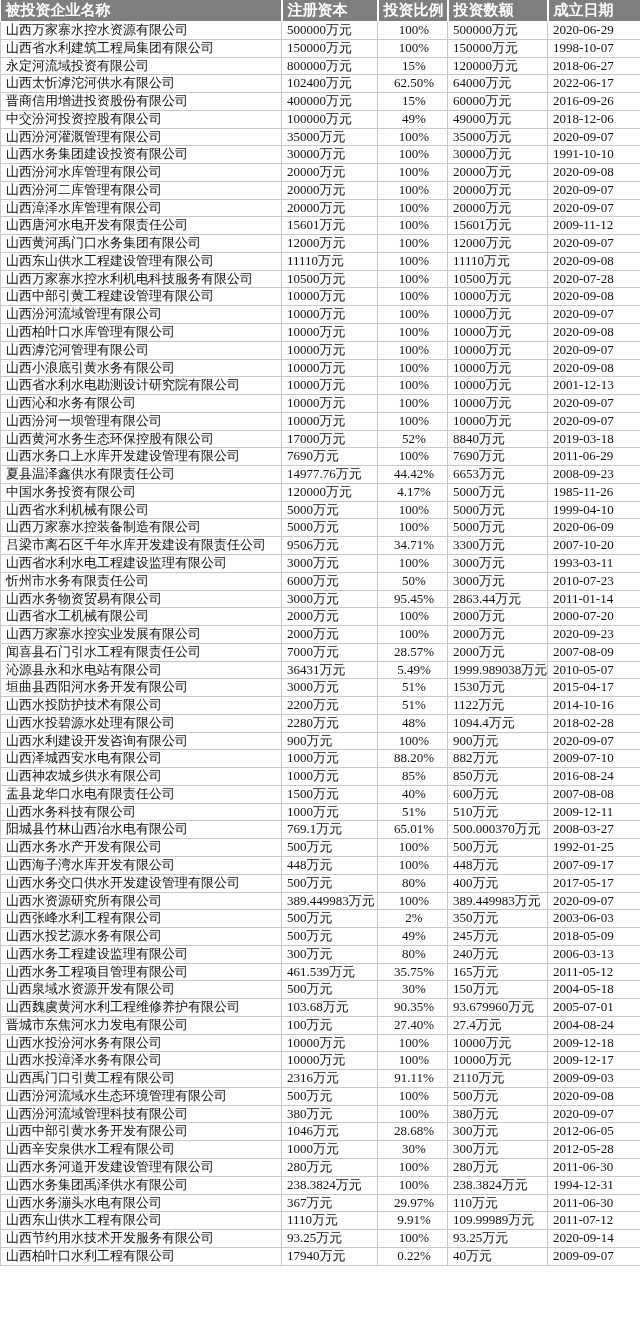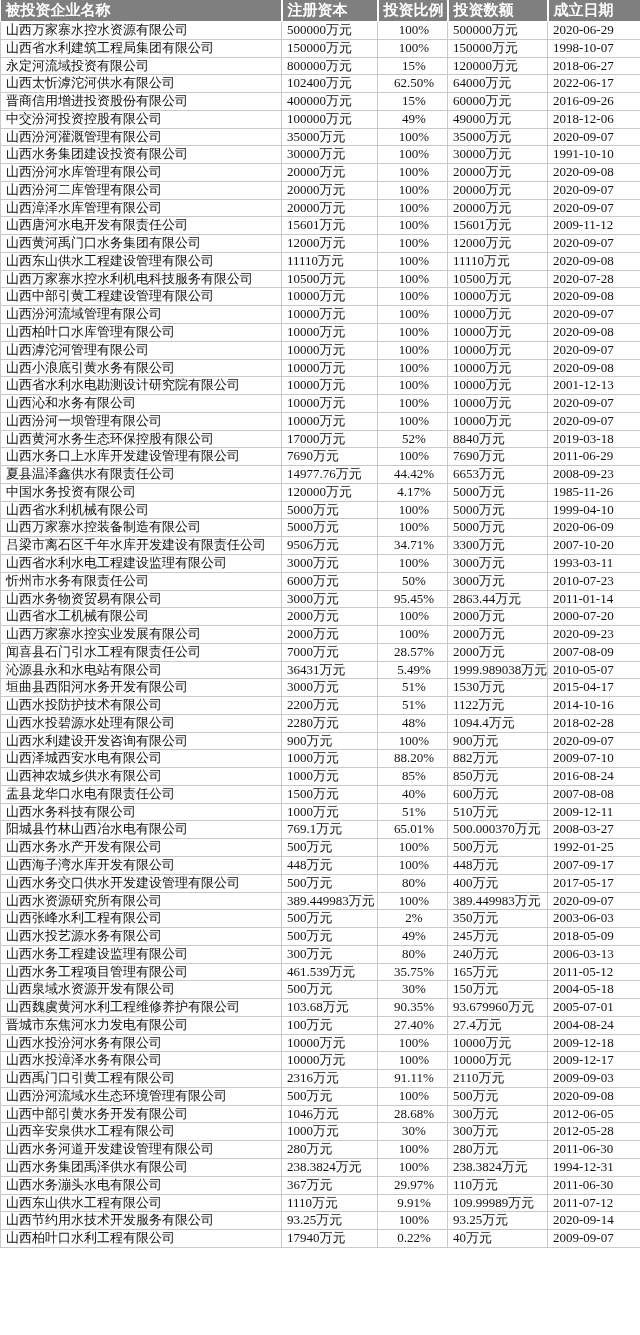--- a/index.html
+++ b/index.html
@@ -492,20 +492,27 @@
           <td class="align-left">2009-09-03</td>
         </tr>
         <tr>
           <td class="align-left">山西汾河流域水生态环境管理有限公司</td>
           <td class="align-left">500万元</td>
           <td class="align-center">100%</td>
           <td class="align-left">500万元</td>
           <td class="align-left">2020-09-08</td>
         </tr>
         <tr>
+          <td class="align-left">山西汾河流域管理科技有限公司</td>
+          <td class="align-left">380万元</td>
+          <td class="align-center">100%</td>
+          <td class="align-left">380万元</td>
+          <td class="align-left">2020-09-07</td>
+        </tr>
+        <tr>
           <td class="align-left">山西中部引黄水务开发有限公司</td>
           <td class="align-left">1046万元</td>
           <td class="align-center">28.68%</td>
           <td class="align-left">300万元</td>
           <td class="align-left">2012-06-05</td>
         </tr>
         <tr>
           <td class="align-left">山西辛安泉供水工程有限公司</td>
           <td class="align-left">1000万元</td>
           <td class="align-center">30%</td>

